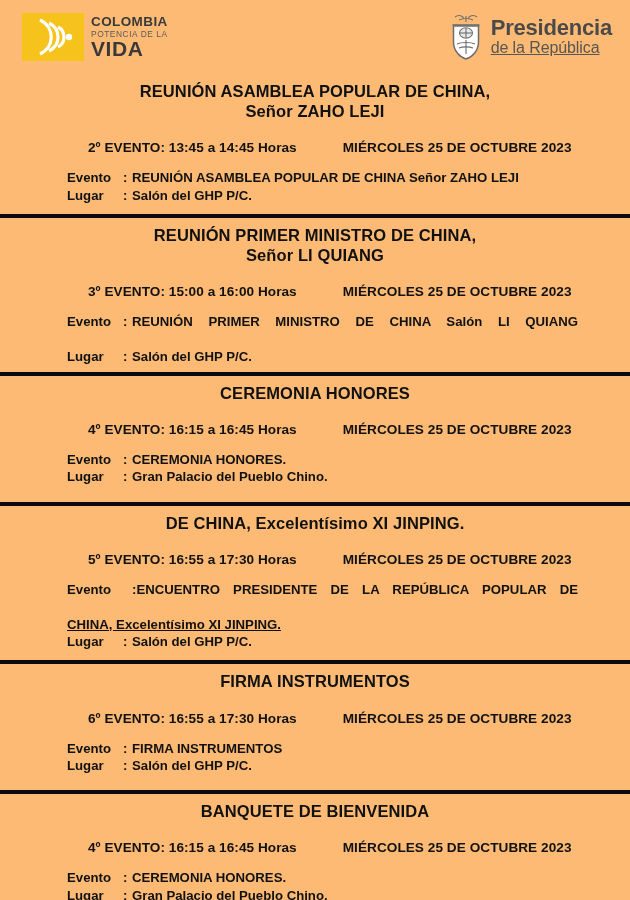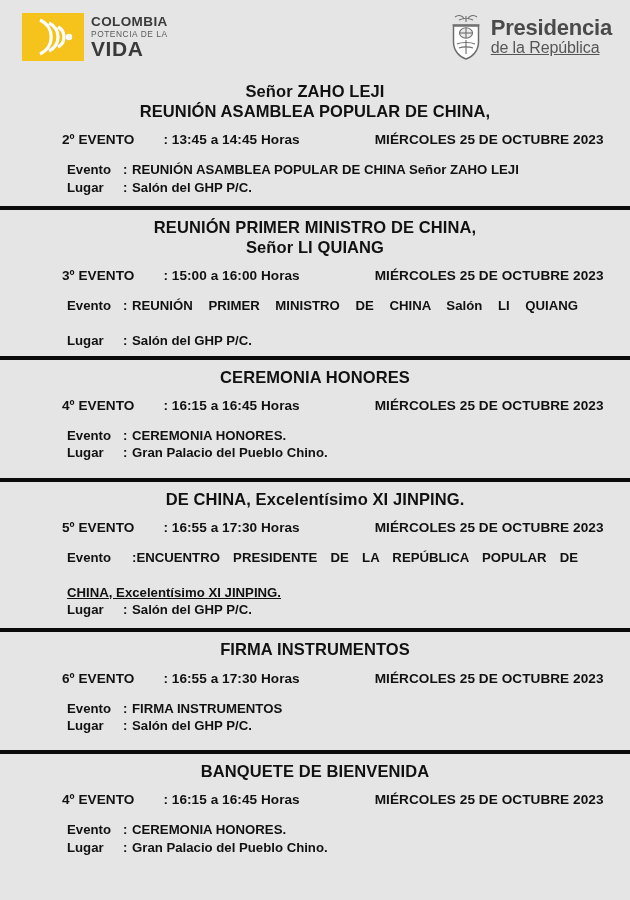--- a/index.html
+++ b/index.html
@@ -11,21 +11,21 @@
     width: 630px;
     height: 900px;
     font-family: "Liberation Sans", sans-serif;
     color: #111111;
     overflow: hidden;
   }
   .page {
     position: relative;
     width: 630px;
     height: 900px;
-    background: #e5e5e5;
+    background: #fdba74;
   }
 
   
   .header {
     position: relative;
     height: 74px;
     display: flex;
     align-items: center;
     justify-content: space-between;
     padding: 0 18px 0 22px;
@@ -115,24 +115,23 @@
     line-height: 1.22;
     letter-spacing: 0.1px;
     padding: 7px 40px 0 40px;
     color: #111111;
   }
   .timerow {
     display: flex;
     font-weight: bold;
     font-size: 13.6px;
     letter-spacing: 0.05px;
-    padding-left: 62px;
-    margin-top: 11px;
+    padding-left: 88px;
+    margin-top: 19px;
     white-space: nowrap;
-    gap: 29px;
   }
   .timerow .slot {
     flex: 0 0 auto;
   }
   .timerow .date {
     margin-left: 46px;
   }
   .detail {
     font-weight: bold;
     font-size: 13.2px;
@@ -219,22 +218,22 @@
       </div>
       <div class="ptext">
         <span class="p1">Presidencia</span>
         <span class="p2">de la República</span>
       </div>
     </div>
   </div>
 
   <div class="block">
     <div class="block-title">
+      <div>REUNIÓN ASAMBLEA POPULAR DE CHINA,</div>
       <div>Señor ZAHO LEJI</div>
-      <div>REUNIÓN ASAMBLEA POPULAR DE CHINA,</div>
     </div>
     <div class="timerow">
       <span class="slot">2º EVENTO</span>
       <span class="slot">: 13:45  a 14:45  Horas</span>
       <span class="date">MIÉRCOLES 25 DE OCTUBRE  2023</span>
     </div>
     <div class="detail">
       <div class="line">
         <span class="lbl">Evento</span>
         <span class="sep-colon">:</span>

